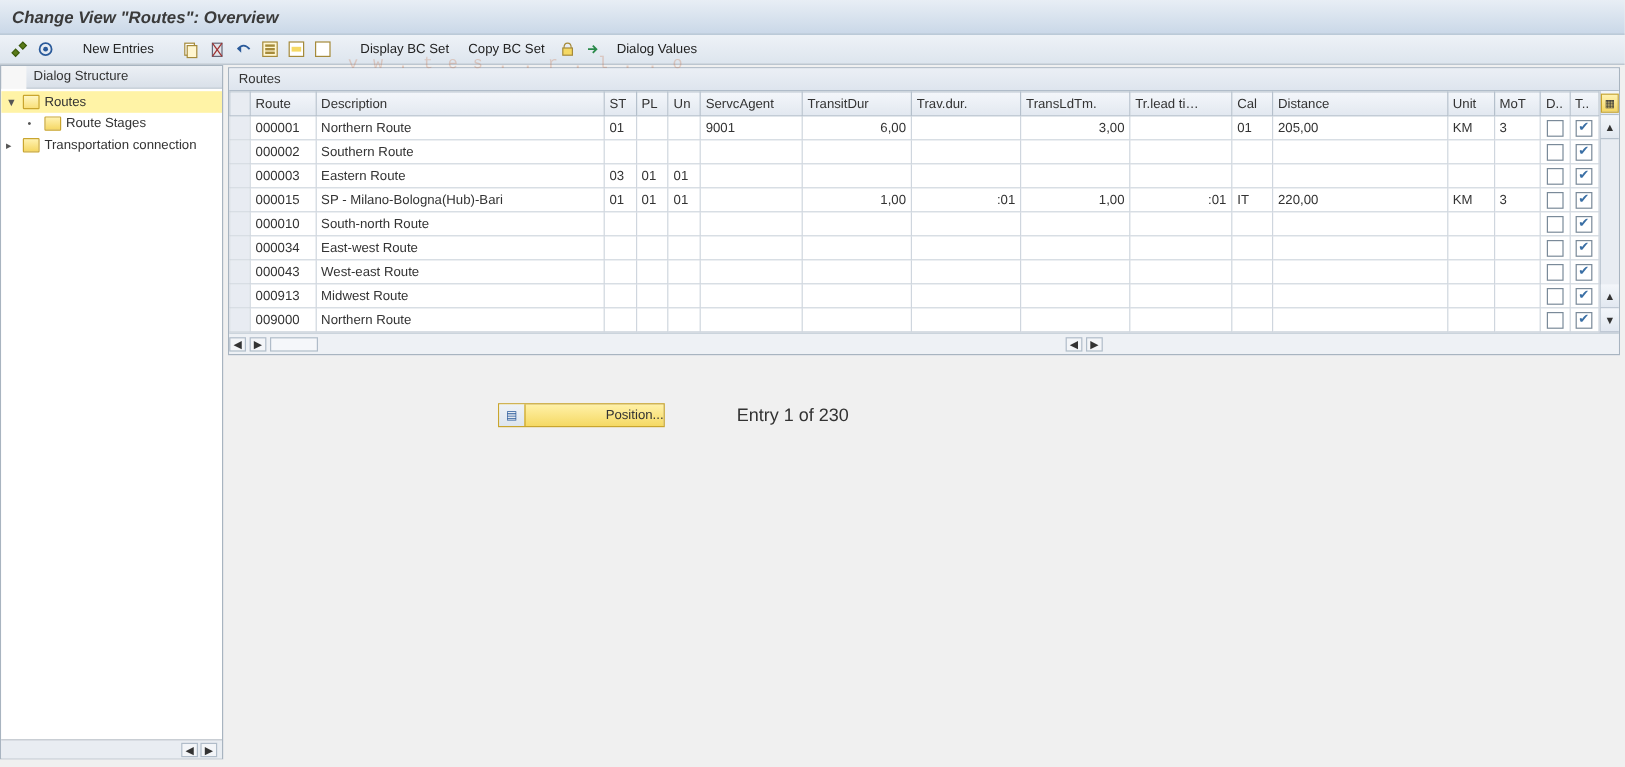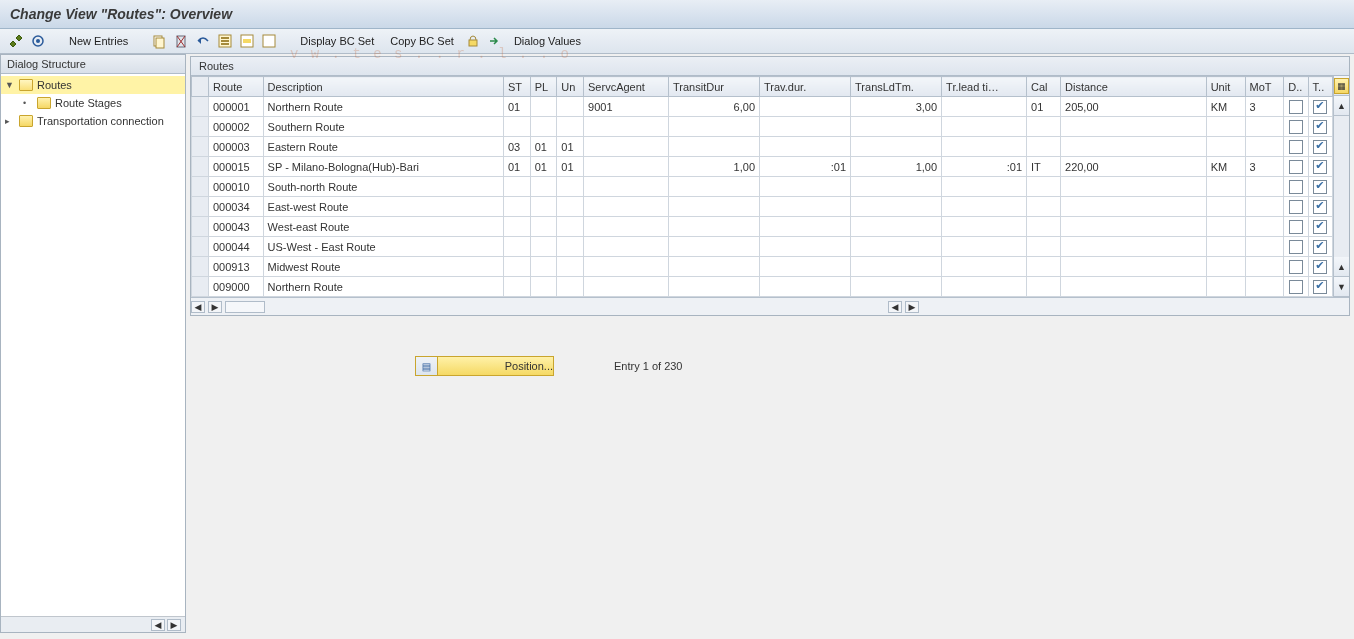--- a/index.html
+++ b/index.html
@@ -53,20 +53,21 @@
       border: 1px solid #a8b4c0;
       background: #f7f7f7;
       display: flex;
       flex-direction: column;
     }
     .left-header {
       background: linear-gradient(to bottom, #ecf0f5, #d9e0e9);
       border-bottom: 1px solid #b0bcc9;
       padding: 3px 6px;
       font-size: 11px;
+      margin-left: 21px;
     }
     .tree {
       flex: 1;
       padding: 2px 0;
       overflow: hidden;
       background: #fff;
     }
     .tree-row {
       display: flex;
       align-items: center;
@@ -248,21 +249,21 @@
       background: linear-gradient(to bottom,#eef2f7,#dde5ee);
       color:#2a5a9a;
       font-size:10px;
     }
     .pos-text {
       width: 115px;
       text-align: right;
       font-size: 11px;
       color: #333;
     }
-    .entry-text { font-size: 11px; color: #333; }
+    .entry-text { font-size: 15px; color: #333; }
     .watermark {
       position: absolute;
       top: 46px;
       left: 290px;
       font-size: 14px;
       color: rgba(200,100,50,0.25);
       letter-spacing: 2px;
       pointer-events: none;
       font-family: "Courier New", monospace;
     }
@@ -545,39 +546,20 @@
                   <td class="num"></td>
                   <td></td>
                   <td></td>
                   <td></td>
                   <td></td>
                   <td style="text-align:center"><span class="chk"></span></td>
                   <td style="text-align:center"><span class="chk checked"></span></td>
                 </tr>
                 <tr>
                   <td class="sel-col"></td>
-                  <td>000044</td>
-                  <td>US-West - East Route</td>
-                  <td></td>
-                  <td></td>
-                  <td></td>
-                  <td></td>
-                  <td class="num"></td>
-                  <td class="num"></td>
-                  <td class="num"></td>
-                  <td class="num"></td>
-                  <td></td>
-                  <td></td>
-                  <td></td>
-                  <td></td>
-                  <td style="text-align:center"><span class="chk"></span></td>
-                  <td style="text-align:center"><span class="chk checked"></span></td>
-                </tr>
-                <tr>
-                  <td class="sel-col"></td>
                   <td>000913</td>
                   <td>Midwest Route</td>
                   <td></td>
                   <td></td>
                   <td></td>
                   <td></td>
                   <td class="num"></td>
                   <td class="num"></td>
                   <td class="num"></td>
                   <td class="num"></td>

